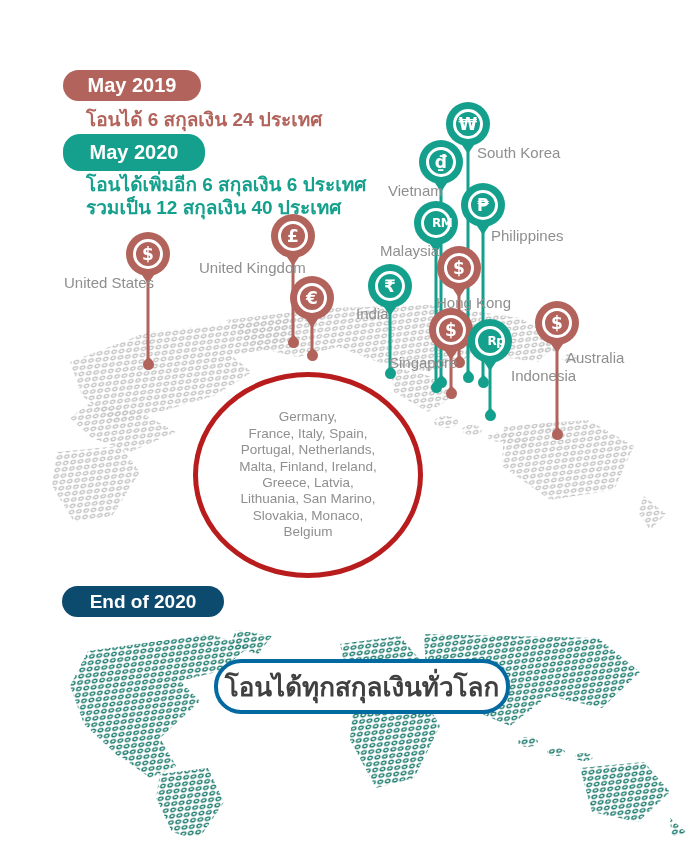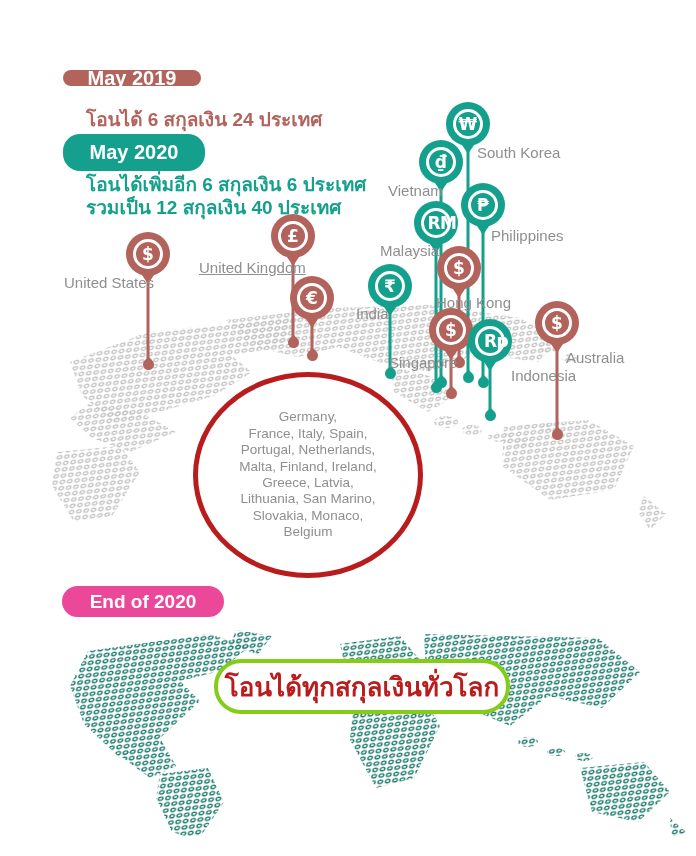--- a/index.html
+++ b/index.html
@@ -9,23 +9,23 @@
     font-family:"Liberation Sans","DejaVu Sans",sans-serif;
   }
   
   .logo{position:absolute; top:18px; right:16px; display:flex; align-items:center; gap:7px;}
   .logo-text{font-size:43px; font-weight:bold; letter-spacing:-2px; color:#8a827e; line-height:54px;}
   .logo-emblem{width:44px; height:44px; border:5px solid #d8232a; border-radius:50%;
     background:#fff; display:flex; align-items:center; justify-content:center;}
   
   .badge{position:absolute; color:#fff; font-weight:bold; font-size:20px;
     display:flex; align-items:center; justify-content:center; border-radius:17px;}
-  .badge-2019{left:63px; top:70px; width:138px; height:16px; background:#b2635b;}
+  .badge-2019{left:63px; top:70px; width:138px; height:31px; background:#b2635b;}
   .badge-2020{left:63px; top:134px; width:142px; height:37px; background:#14a08c;}
-  .badge-end{left:62px; top:586px; width:162px; height:31px; background:#ec4899; font-size:19px;}
+  .badge-end{left:62px; top:586px; width:162px; height:31px; background:#0c4a6e; font-size:19px;}
   .desc{position:absolute; left:86px; font-size:19px; font-weight:bold;}
   .desc-2019{top:104px; color:#b2635b;}
   .desc-2020-1{top:169px; color:#14a08c;}
   .desc-2020-2{top:192px; color:#14a08c;}
   
   .map{position:absolute;}
   .map-top{left:48px; top:300px;}
   .map-bottom{left:58px; top:626px;}
   
   .europe-circle{position:absolute; left:193px; top:372px; width:220px; height:196px;
@@ -33,35 +33,35 @@
     display:flex; flex-direction:column; align-items:center; justify-content:center;
     text-align:center; color:#8f8f8f; font-size:13.5px; line-height:16.4px; z-index:4;}
   .europe-circle span{display:block;}
   
   .pin{position:absolute; width:44px; z-index:5;}
   .pin-head{position:relative; width:44px; height:44px; border-radius:50%;
     background:var(--c); display:flex; align-items:center; justify-content:center; z-index:3;}
   .pin-ring{width:24px; height:24px; border:3px solid #ffffff; border-radius:50%;
     display:flex; align-items:center; justify-content:center;}
   .pin-symbol{color:#ffffff; font-weight:bold; font-size:17px; font-family:"DejaVu Sans",sans-serif; line-height:1;}
-  .pin-symbol.small{font-size:17px; letter-spacing:-0.5px;margin-left:12px;}
+  .pin-symbol.small{font-size:12px; letter-spacing:-0.5px;margin-left:12px;}
   .pin-tail{position:absolute; left:50%; top:40px; transform:translateX(-50%);
     width:0; height:0; border-left:8px solid transparent; border-right:8px solid transparent;
     border-top:12px solid var(--c); z-index:2;}
   .pin-stem{position:absolute; left:50%; transform:translateX(-50%); top:44px;
     width:3px; height:var(--stem); background:var(--c); z-index:1;}
   .pin-drop{position:absolute; left:50%; margin-left:-5.5px;
     top:calc(44px + var(--stem) - 3px); width:11px; height:11px;
     background:var(--c); border-radius:0 50% 50% 50%; transform:rotate(45deg); z-index:1;}
   .pin-label{position:absolute; color:#8f8f8f; font-size:15px; white-space:nowrap; z-index:6;}
   
   .cta{position:absolute; left:214px; top:659px; width:288px; height:47px;
-    background:#ffffff; border:4px solid #84cc16; border-radius:27px;
+    background:#ffffff; border:4px solid #0369a1; border-radius:27px;
     display:flex; align-items:center; justify-content:center;
-    color:#b91c1c; font-weight:bold; font-size:26px; z-index:5;}
+    color:#404040; font-weight:bold; font-size:26px; z-index:5;}
 </style>
 </head>
 <body>
 
 <div class="page">
 
 
   <div class="badge badge-2019">May 2019</div>
   <div class="desc desc-2019">โอนได้ 6 สกุลเงิน 24 ประเทศ</div>
 
@@ -233,21 +233,21 @@
     <div class="pin-drop"></div>
     <div class="pin-tail"></div>
     <div class="pin-head">
         <div class="pin-ring">
           <span class="pin-symbol">$</span>
         </div>
       </div>
   </div>
 
   <div class="pin-label" style="left:64px;  top:274px;">United States</div>
-  <div class="pin-label" style="left:199px; top:259px;text-decoration:underline;">United Kingdom</div>
+  <div class="pin-label" style="left:199px; top:259px;">United Kingdom</div>
   <div class="pin-label" style="left:477px; top:144px;">South Korea</div>
   <div class="pin-label" style="left:388px; top:182px;">Vietnam</div>
   <div class="pin-label" style="left:491px; top:227px;">Philippines</div>
   <div class="pin-label" style="left:380px; top:242px;">Malaysia</div>
   <div class="pin-label" style="left:436px; top:294px;">Hong Kong</div>
   <div class="pin-label" style="left:356px; top:305px;">India</div>
   <div class="pin-label" style="left:389px; top:354px;">Singapore</div>
   <div class="pin-label" style="left:511px; top:367px;">Indonesia</div>
   <div class="pin-label" style="left:566px; top:349px;">Australia</div>
 

